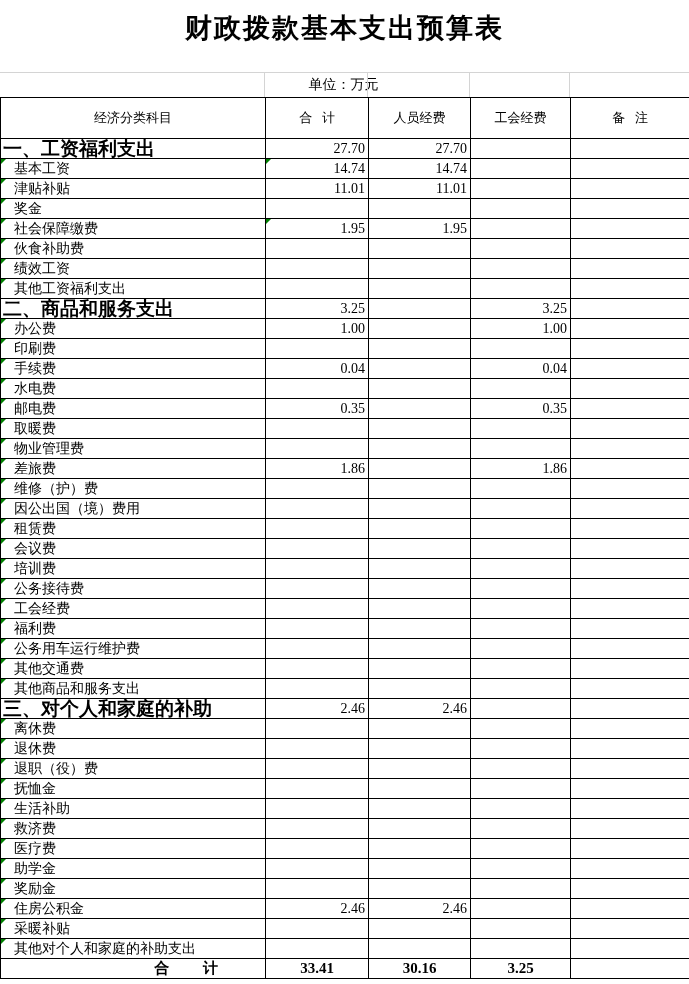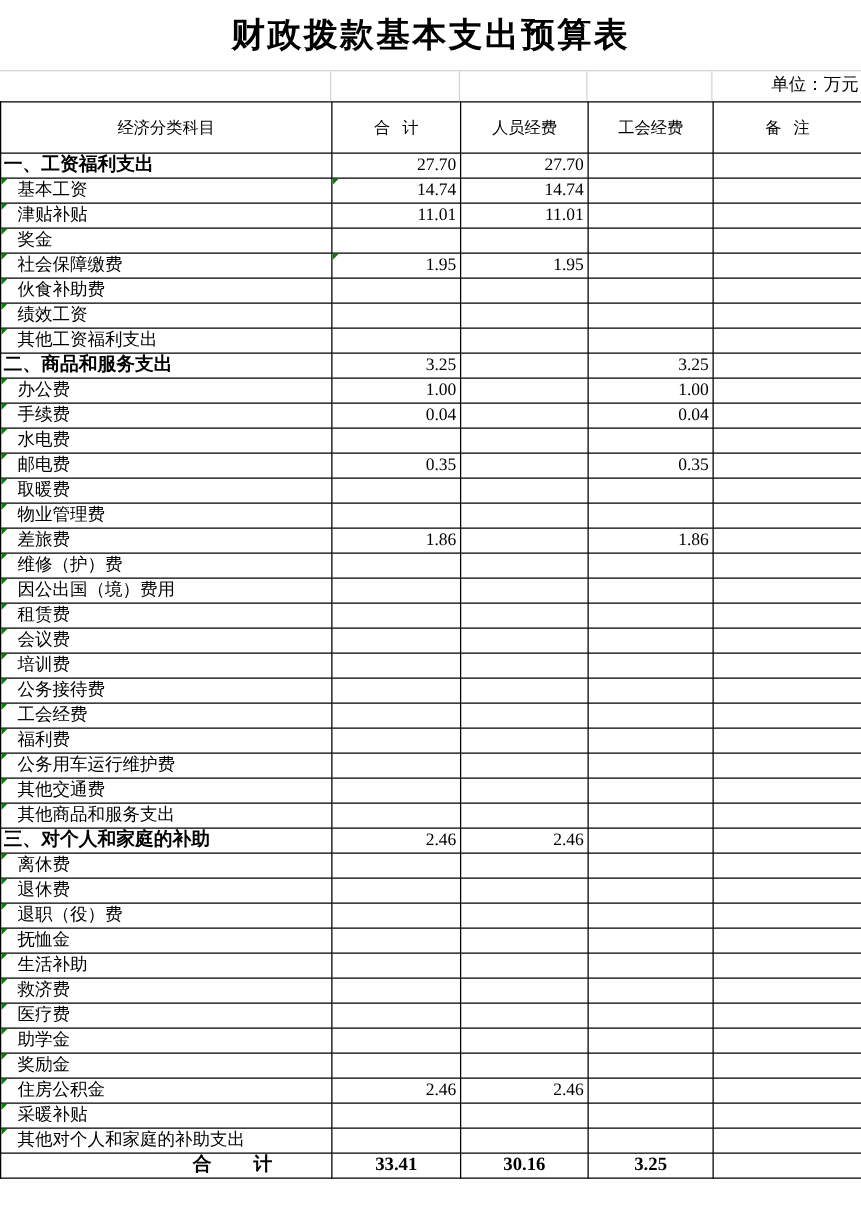--- a/index.html
+++ b/index.html
@@ -15,21 +15,21 @@
   .title{
     height:56px;
     display:flex;align-items:center;justify-content:center;
     font-size:27px;font-weight:bold;letter-spacing:2px;
   }
 
   
   .unit-row{
     position:relative;height:24px;box-sizing:content-box;
     border-top:1px solid var(--gridline,#d4d4d4);
-    font-size:14px;line-height:24px;text-align:right;
+    font-size:14px;line-height:24px;text-align:center;margin-top:16px;
   }
   .unit-row .gl{
     position:absolute;top:0;bottom:0;width:1px;
     background:var(--gridline,#d4d4d4);
   }
   .unit-text{padding-right:2px;display:inline-block;}
 
   
   table{
     border-collapse:collapse;table-layout:fixed;
@@ -43,21 +43,21 @@
   thead th{
     height:40px;font-size:13px;font-weight:normal;
     text-align:center;white-space:pre;
   }
   tbody td{
     height:19px;font-size:14px;line-height:19px;
   }
   td.label{text-align:left;padding-left:13px;white-space:nowrap;}
   td.num{text-align:right;padding-right:3px;white-space:nowrap;}
 
-  tr.section td.label{padding-left:2px;font-weight:bold;font-size:15px;}
+  tr.section td.label{padding-left:2px;font-weight:bold;font-size:19px;}
 
   tr.footer td{font-weight:bold;font-size:15px;}
   tr.footer td.label{
     text-align:center;padding-left:106px;white-space:pre;
   }
   tr.footer td.num{text-align:center;padding-right:0;}
 
   
   td{position:relative;}
   .tri-mark{
@@ -164,20 +164,27 @@
           <td class="num"></td>
         </tr>
         <tr class="item">
           <td class="label"><span class="tri-mark"></span>办公费</td>
           <td class="num">1.00</td>
           <td class="num"></td>
           <td class="num">1.00</td>
           <td class="num"></td>
         </tr>
         <tr class="item">
+          <td class="label"><span class="tri-mark"></span>印刷费</td>
+          <td class="num"></td>
+          <td class="num"></td>
+          <td class="num"></td>
+          <td class="num"></td>
+        </tr>
+        <tr class="item">
           <td class="label"><span class="tri-mark"></span>手续费</td>
           <td class="num">0.04</td>
           <td class="num"></td>
           <td class="num">0.04</td>
           <td class="num"></td>
         </tr>
         <tr class="item">
           <td class="label"><span class="tri-mark"></span>水电费</td>
           <td class="num"></td>
           <td class="num"></td>

